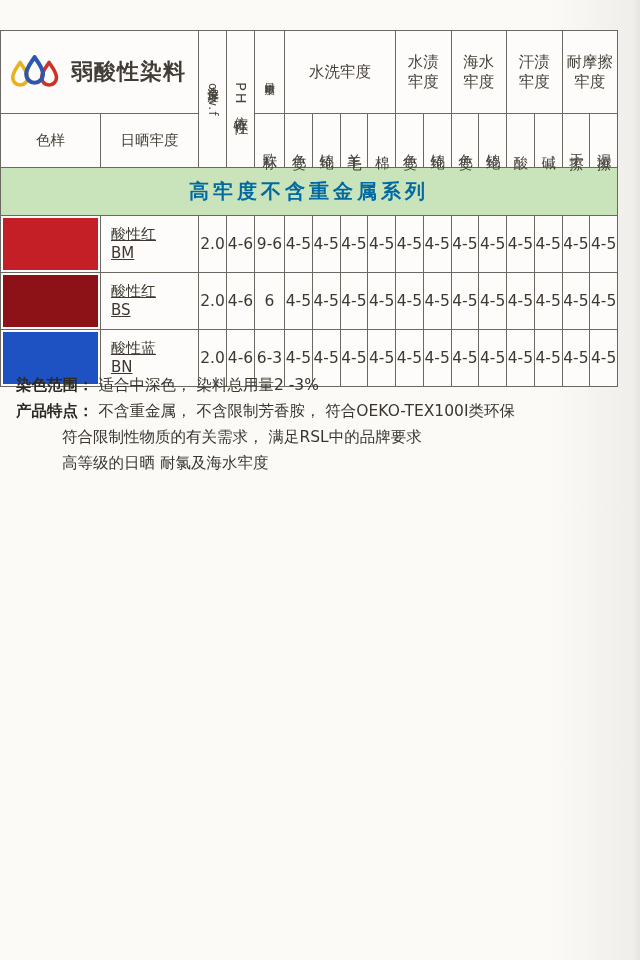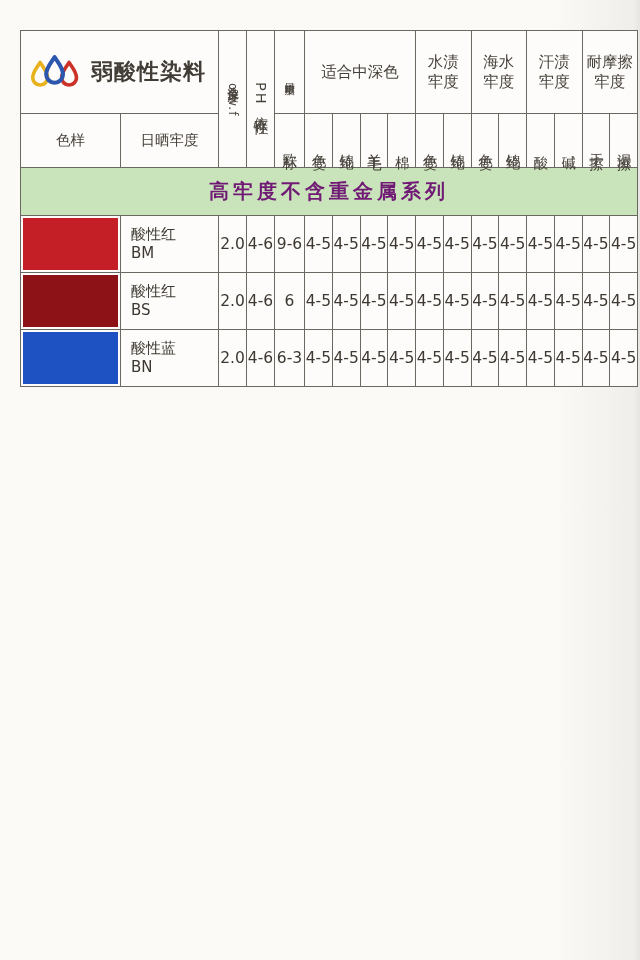--- a/index.html
+++ b/index.html
@@ -8,21 +8,21 @@
     font-family:"DejaVu Sans","Liberation Sans",sans-serif;
     background:#f3f2ee;
   }
   .page {
     position:relative; width:640px; height:960px;
     background:linear-gradient(90deg,#fbfaf7 0%,#fbfaf7 86%,#f0eeea 99%,#e7e5e1 100%);
   }
 
   
   table.dye-table {
-    position:absolute; left:20px; top:30px; width:618px;
+    position:absolute; left:0; top:30px; width:618px;
     border-collapse:collapse; table-layout:fixed;
   }
   .dye-table td {
     border:1px solid #6b6861; padding:0;
     text-align:center; vertical-align:middle;
     color:#46413a; background:#fdfcfa;
   }
   tr.h1 td { height:57px; font-size:15.5px; white-space:pre-line; line-height:1.3; }
   tr.h2 td { height:53px; font-size:14.5px; }
   tr.banner-row td { height:47px; }
@@ -42,21 +42,21 @@
   .stack { display:inline-block; writing-mode:vertical-rl; text-orientation:upright; font-size:14.5px; letter-spacing:2px; color:#46413a; }
   td.big { font-size:16px;text-align:center; }
 
   
   td.banner { border:1px solid #6b6861; }
   .banner-text { font-size:20px; font-weight:bold; letter-spacing:4px; }
 
   
   td.swatch-cell { padding:0; }
   .swatch { height:52px; margin:2px; }
-  td.name-cell { text-align:left; }
+  td.name-cell { text-align:left;text-decoration:underline; }
   .dye-name { padding-left:10px; line-height:19px; font-size:15px; color:#3d3831; }
   .dye-name span { display:block; }
 
   
   .notes { position:absolute; left:16px; top:375px; font-size:15.5px; color:#3a362f; }
   .note { margin-bottom:6px; line-height:20px; }
   .note-label { font-weight:bold; color:#2e2a24; margin-right:5px; }
   .note.cont { padding-left:46px; }
 </style>
 </head>
@@ -93,21 +93,21 @@
             <path transform="translate(13,25) scale(0.88)" d="M0,-15 C4.5,-8 9,-3.5 9,3.5 A9,9 0 1,1 -9,3.5 C-9,-3.5 -4.5,-8 0,-15 Z" stroke="#e7b21b"></path>
             <path transform="translate(44,25) scale(0.88)" d="M0,-15 C4.5,-8 9,-3.5 9,3.5 A9,9 0 1,1 -9,3.5 C-9,-3.5 -4.5,-8 0,-15 Z" stroke="#cc3227"></path>
             <path transform="translate(28.5,21)" d="M0,-15 C4.5,-8 9,-3.5 9,3.5 A9,9 0 1,1 -9,3.5 C-9,-3.5 -4.5,-8 0,-15 Z" stroke="#2d57ae"></path>
           </svg>
           <span class="brand-title">弱酸性染料</span>
         </div>
       </td>
       <td rowspan="2"><span class="vtext vd">染色深度o.w.f</span></td>
       <td rowspan="2"><span class="vtext vph">PH依存性</span></td>
       <td><span class="vtext vsun">日晒牢度</span></td>
-      <td colspan="4" class="grp">适合中深色</td>
+      <td colspan="4" class="grp">水洗牢度</td>
       <td colspan="2" class="grp">水渍
 牢度</td>
       <td colspan="2" class="grp">海水
 牢度</td>
       <td colspan="2" class="grp">汗渍
 牢度</td>
       <td colspan="2" class="grp">耐摩擦
 牢度</td>
     </tr>
 
@@ -124,21 +124,21 @@
       <td><span class="stack">色变</span></td>
       <td><span class="stack">锦纶</span></td>
       <td><span class="stack">酸</span></td>
       <td><span class="stack">碱</span></td>
       <td><span class="stack">干擦</span></td>
       <td><span class="stack">湿擦</span></td>
     </tr>
 
     <tr class="banner-row">
       <td colspan="17" class="banner" style="background-color: rgb(201, 228, 186);">
-        <span class="banner-text" style="color: #701a75;">高牢度不含重金属系列</span>
+        <span class="banner-text" style="color: #0369a1;">高牢度不含重金属系列</span>
       </td>
     </tr>
 
     <tr class="drow">
       <td class="swatch-cell">
             <div class="swatch" style="background-color: rgb(196, 31, 39);"></div>
           </td>
       <td class="name-cell">
             <div class="dye-name">
               <span>酸性红</span>
@@ -211,14 +211,28 @@
       <td>4-5</td>
       <td>4-5</td>
       <td>4-5</td>
       <td>4-5</td>
       <td>4-5</td>
       <td>4-5</td>
     </tr>
   </tbody>
     </table>
 
+  <div class="notes">
+    <div class="note">
+      <span class="note-label">染色范围：</span><span>适合中深色， 染料总用量2 -3%</span>
+    </div>
+    <div class="note">
+      <span class="note-label">产品特点：</span><span>不含重金属， 不含限制芳香胺， 符合OEKO-TEX100I类环保</span>
+    </div>
+    <div class="note cont">
+      <span>符合限制性物质的有关需求， 满足RSL中的品牌要求</span>
+    </div>
+    <div class="note cont">
+      <span>高等级的日晒 耐氯及海水牢度</span>
+    </div>
+  </div>
 
 </div>
 
 </body></html>

